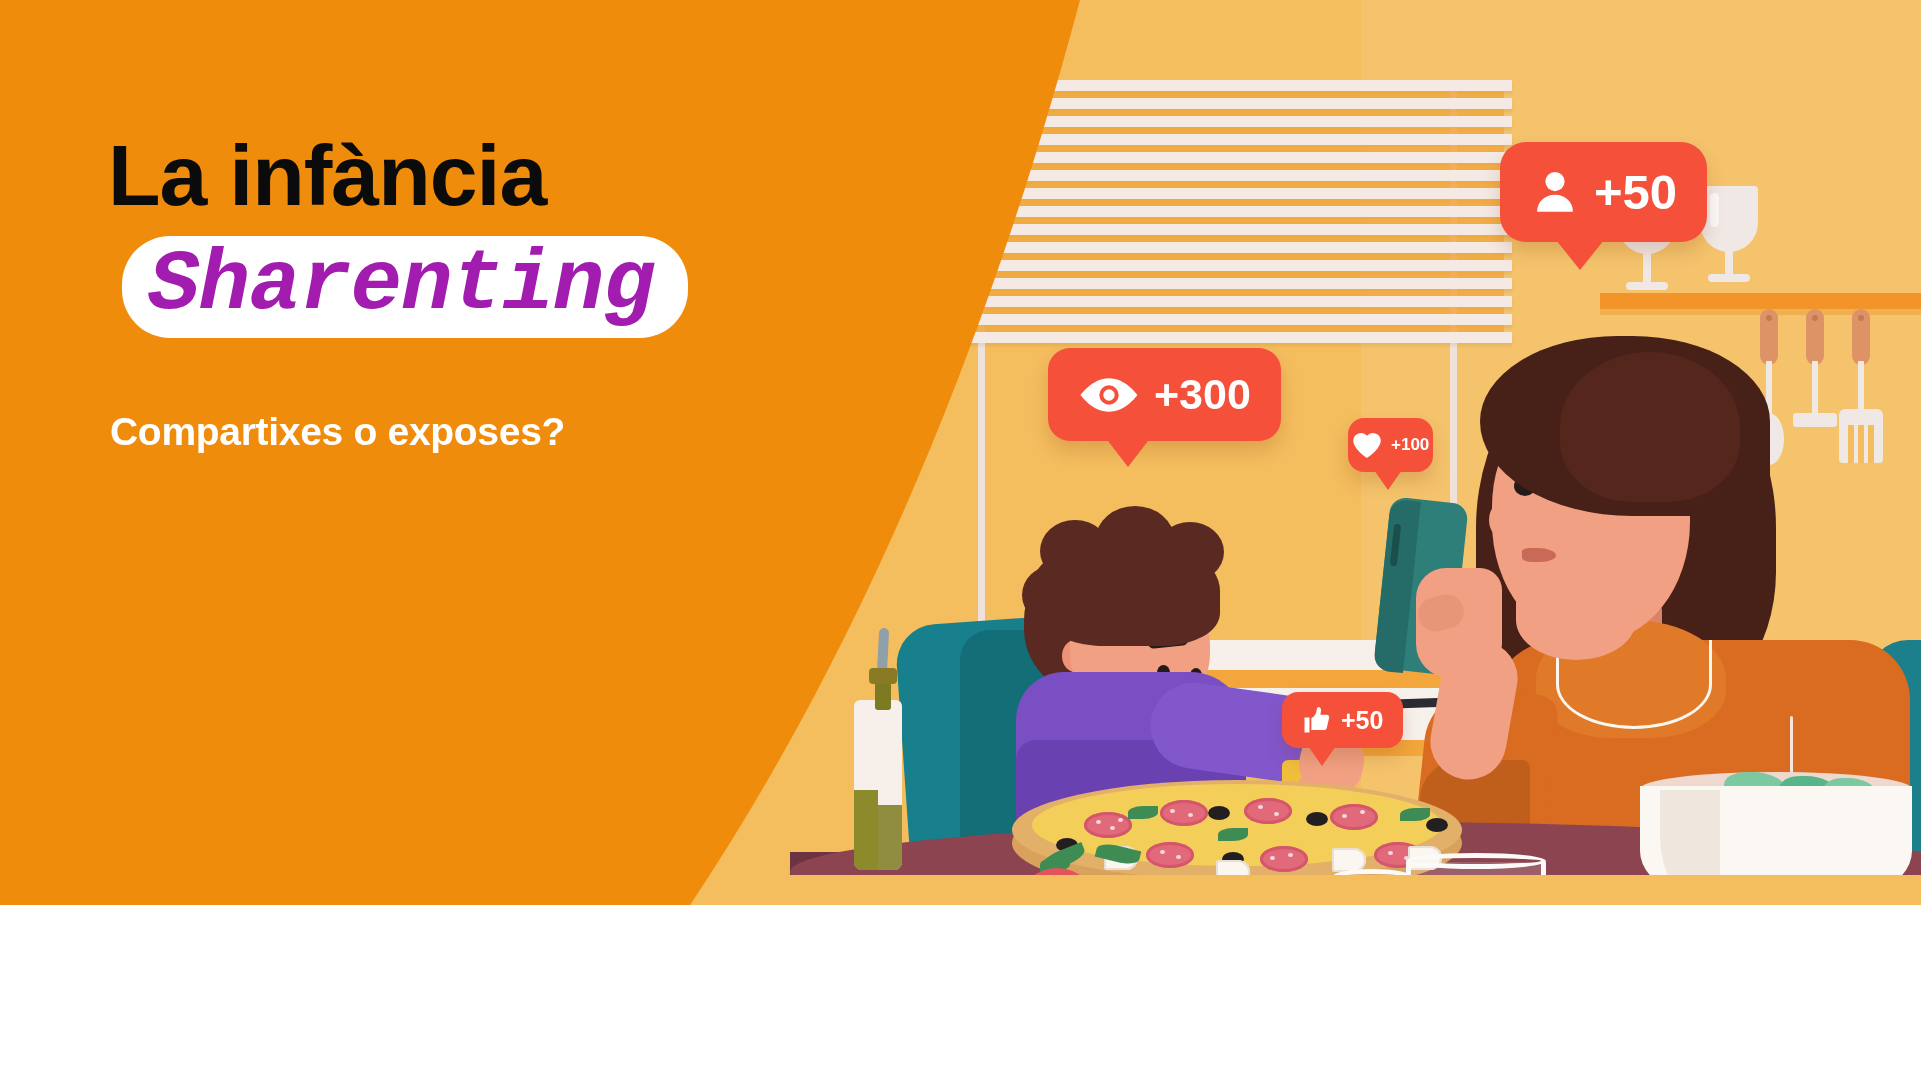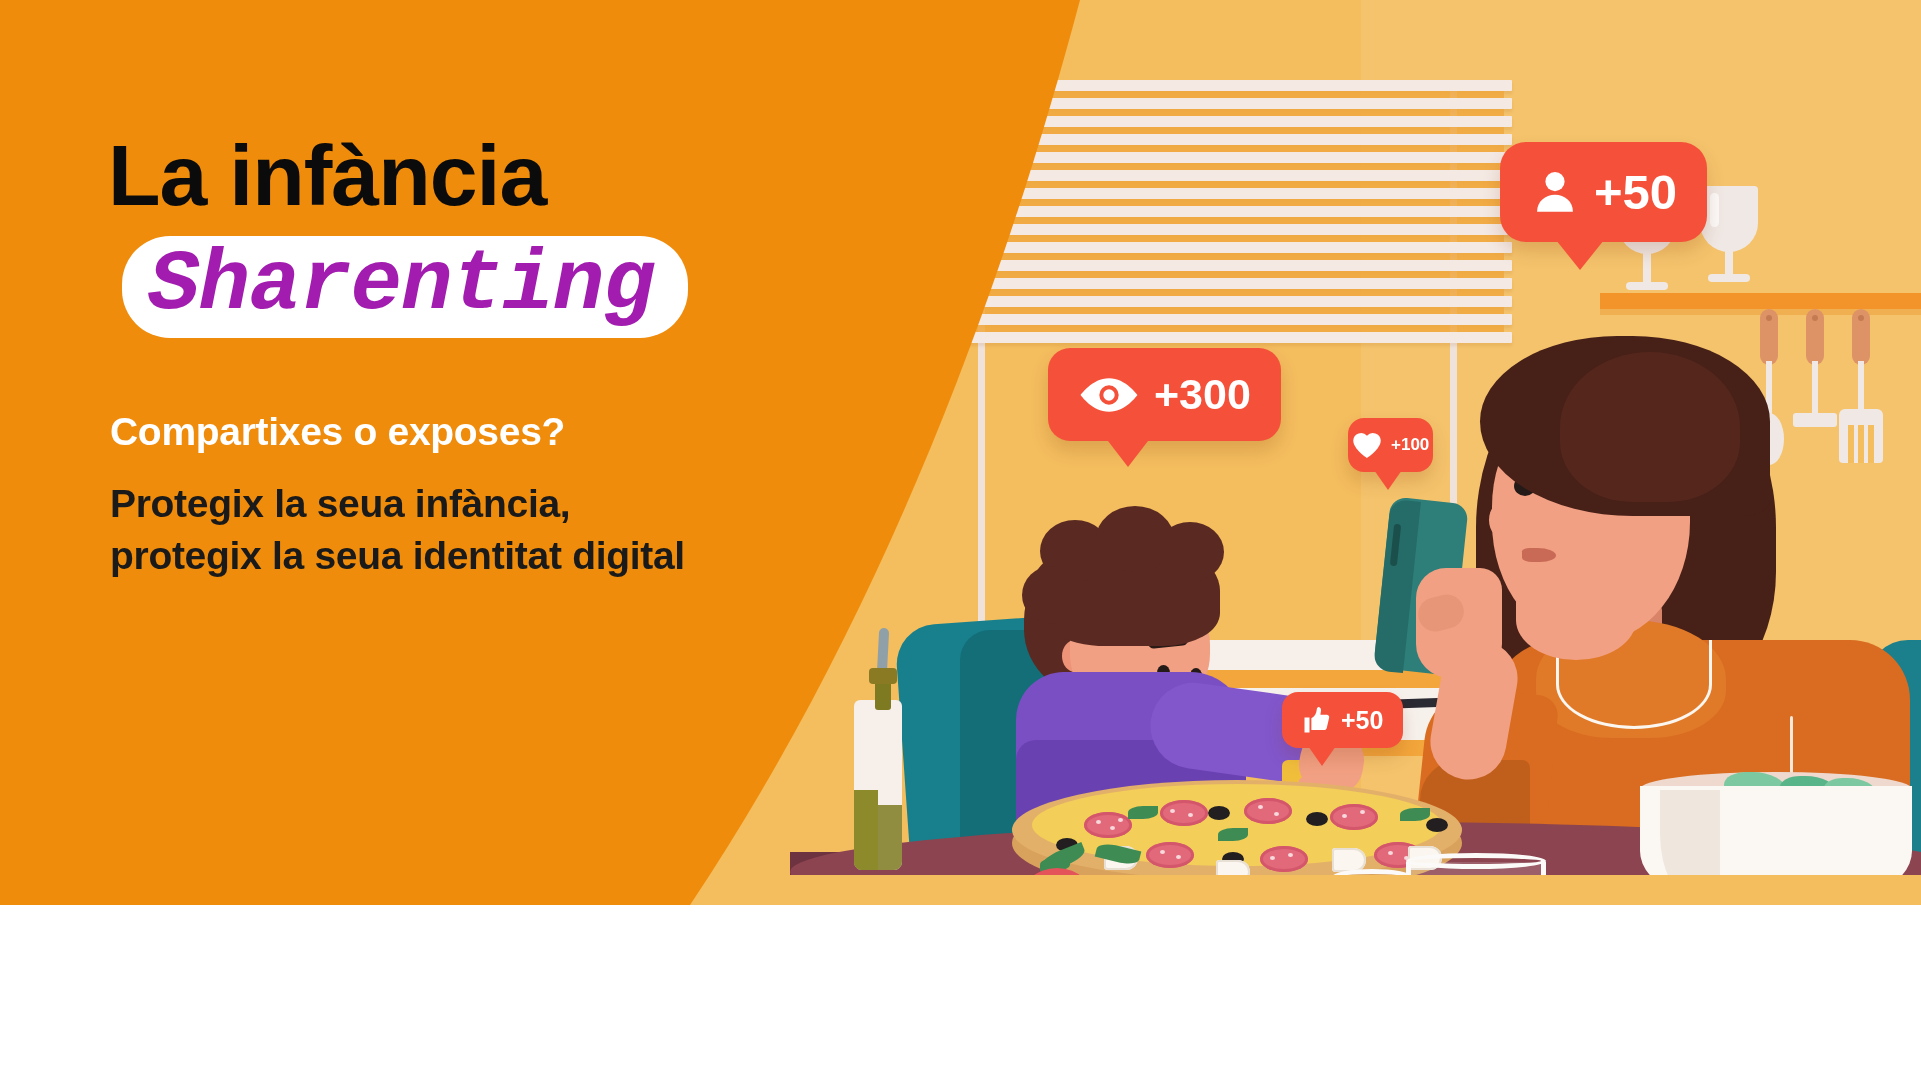--- a/index.html
+++ b/index.html
@@ -385,24 +385,20 @@
   <div class="panel"></div>
 
   <div class="h1">
     <div>La infància</div>
     <div class="l2">
       <span class="pill">Sharenting</span>
     </div>
   </div>
 
   <div class="sub1">Compartixes o exposes?</div>
-  <div class="sub2">
-    <div>Protegix la seua infància,</div>
-    <div>protegix la seua identitat digital</div>
-  </div>
 
   <div class="badge b-follow">
     <span>
       <svg width="50" height="52" viewBox="0 0 24 24" fill="#fff">
           <circle cx="12" cy="7" r="4.6"></circle>
           <path d="M3.4 21.5c0-5 3.9-8.2 8.6-8.2s8.6 3.2 8.6 8.2z"></path>
         </svg>
     </span>
     <span class="num">+50</span>
     <span class="tail"></span>

